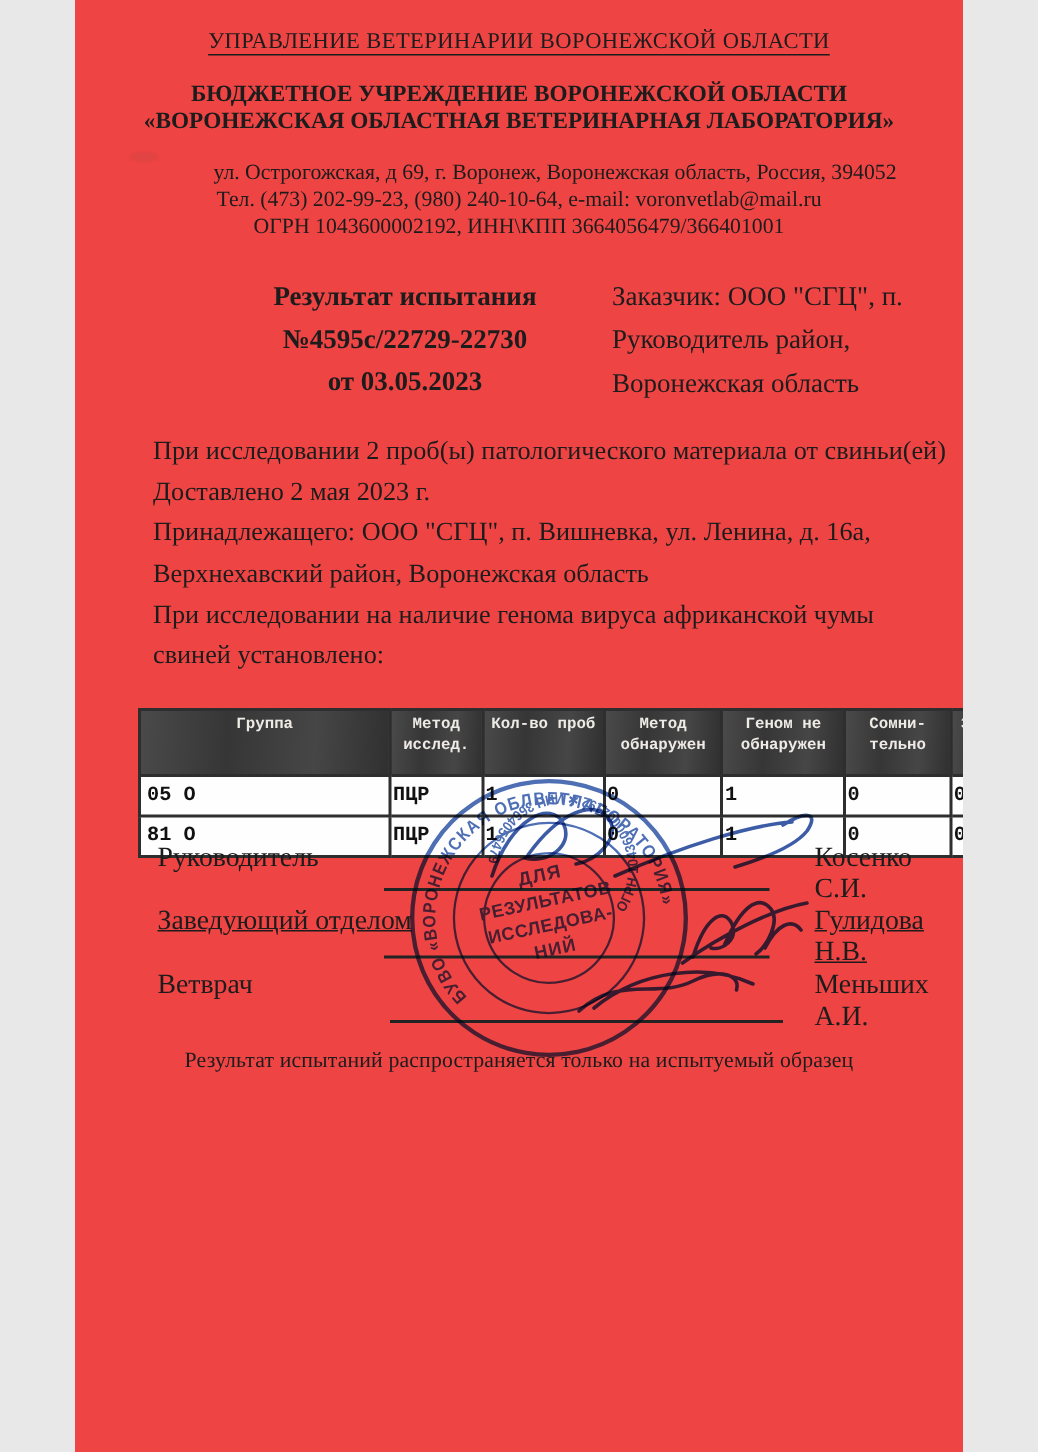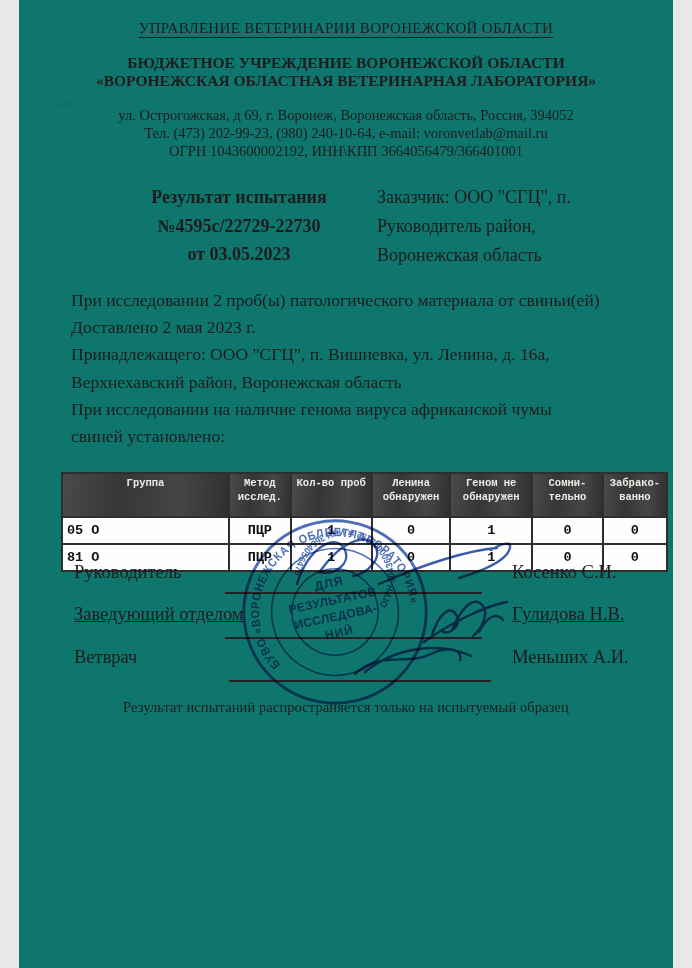--- a/index.html
+++ b/index.html
@@ -1,27 +1,27 @@
 <!DOCTYPE html>
 <html><head>
 <meta charset="utf-8">
 <style>
   html,body{margin:0;padding:0;background:#e8e8e8;}
   .page{
-    position:relative;width:654px;height:968px;margin:0 auto;
-    background:#0f766e;overflow:hidden;
+    position:relative;width:592px;height:968px;margin:0 auto;
+    background:#ef4444;overflow:hidden;
     font-family:"Liberation Serif","DejaVu Serif",serif;color:#1c1c1c;
   }
   .abs{position:absolute;}
   .center{left:0;width:100%;text-align:center;}
   
   .h-dept{top:20px;font-size:15px;letter-spacing:.3px;text-decoration:underline;text-underline-offset:4px;}
   .h-inst1{top:54px;font-size:15.5px;font-weight:bold;}
   .h-inst2{top:72px;font-size:15.5px;font-weight:bold;}
-  .h-addr1{top:107px;font-size:14.5px;}
+  .h-addr1{top:107px;font-size:14.5px;padding-left:24px;}
   .h-addr2{top:125px;font-size:14.5px;}
   .h-addr3{top:143px;font-size:14.5px;}
   
   .result-block{left:65px;top:183px;width:310px;text-align:center;font-weight:bold;font-size:18px;line-height:28.5px;}
   .customer-block{left:358px;top:183px;width:300px;font-size:18px;line-height:29px;}
   
   .body-block{left:52px;top:287px;width:620px;font-size:17.5px;line-height:27.2px;}
   
   table.results{
     position:absolute;left:42px;top:472px;width:607px;
@@ -29,21 +29,21 @@
     font-family:"Liberation Sans","DejaVu Sans",sans-serif;
   }
   table.results th,table.results td{border:2px solid #2e2e2e;}
   table.results{border:2.5px solid #1a1a1a;font-family:Liberation Mono, monospace;}
   table.results th{
     background:linear-gradient(94deg,#4a4a4a,#363636 35%,#474646 70%,#303030);
     color:#eeebe6;font-size:10.5px;font-weight:bold;line-height:1.3;
     height:38px;vertical-align:top;padding:3px 1px 1px;text-align:center;
   }
   table.results td{
-    font-size:13.5px;font-weight:bold;text-align:center;height:23px;
+    font-size:13.5px;font-weight:bold;height:23px;
     vertical-align:middle;background:#fefefe;color:#111;
   }
   table.results td.group{text-align:left;padding-left:4px;}
   
   .sig-role{left:55px;font-size:18.5px;}
   .sig-name{left:467px;font-size:18.5px;margin-left:26px;}
   .r1{top:562px;} .r2{top:604px;text-decoration:underline;} .r3{top:647px;}
   .sig-line{height:2px;background:#232323;}
   .l1{left:206px;top:592px;width:257px;}
   .l2{left:206px;top:637px;width:257px;}
@@ -97,21 +97,21 @@
       <col style="width:13.0%">
         <col style="width:13.5%">
         <col style="width:11.7%">
         <col style="width:10.6%">
     </colgroup>
     <thead>
       <tr>
         <th>Группа</th>
         <th>Метод исслед.</th>
         <th>Кол-во проб</th>
-        <th>Ленина обнаружен</th>
+        <th>Метод обнаружен</th>
         <th>Геном не обнаружен</th>
         <th>Сомни-тельно</th>
         <th>Забрако-ванно</th>
       </tr>
     </thead>
     <tbody>
       <tr>
         <td class="group">05 O</td>
         <td>ПЦР</td>
         <td>1</td>

